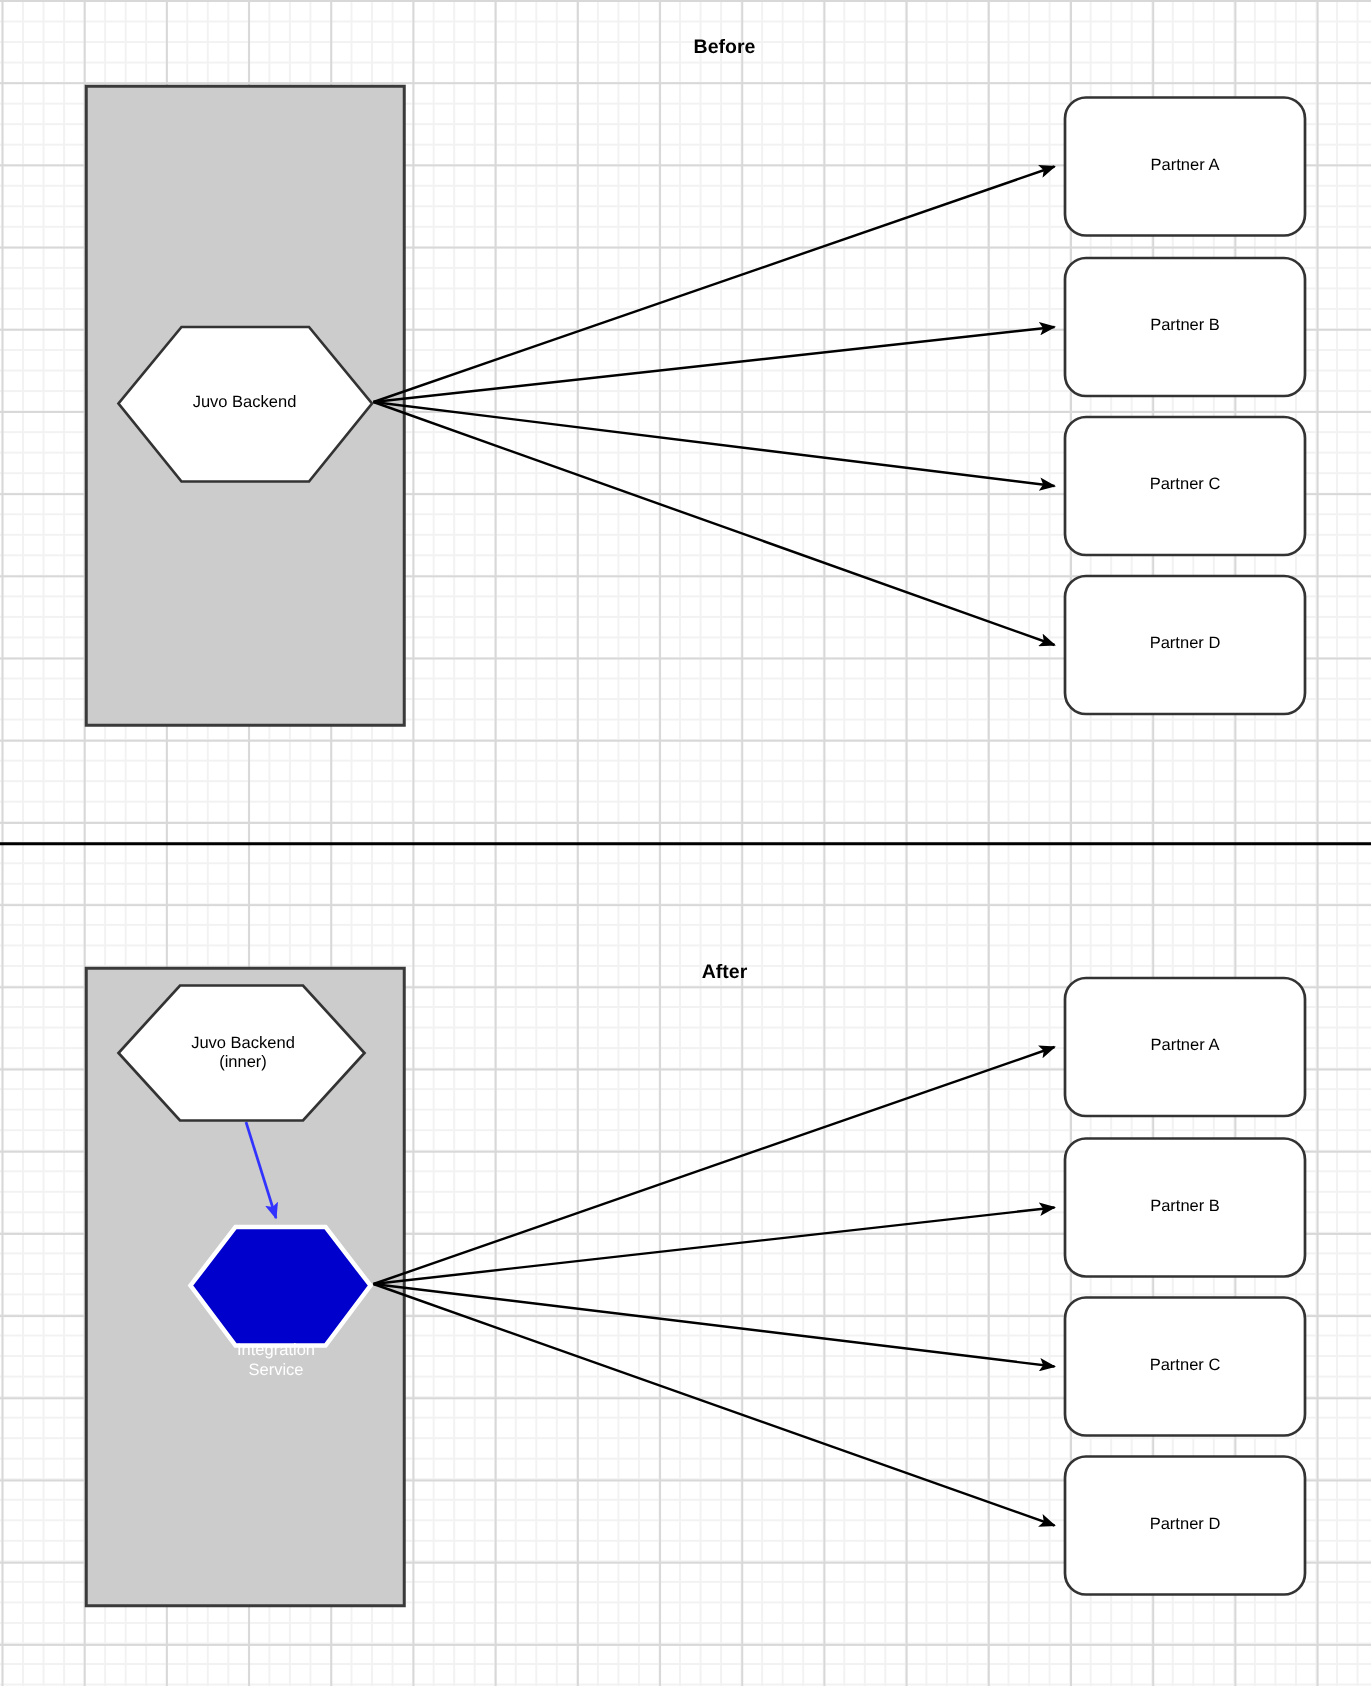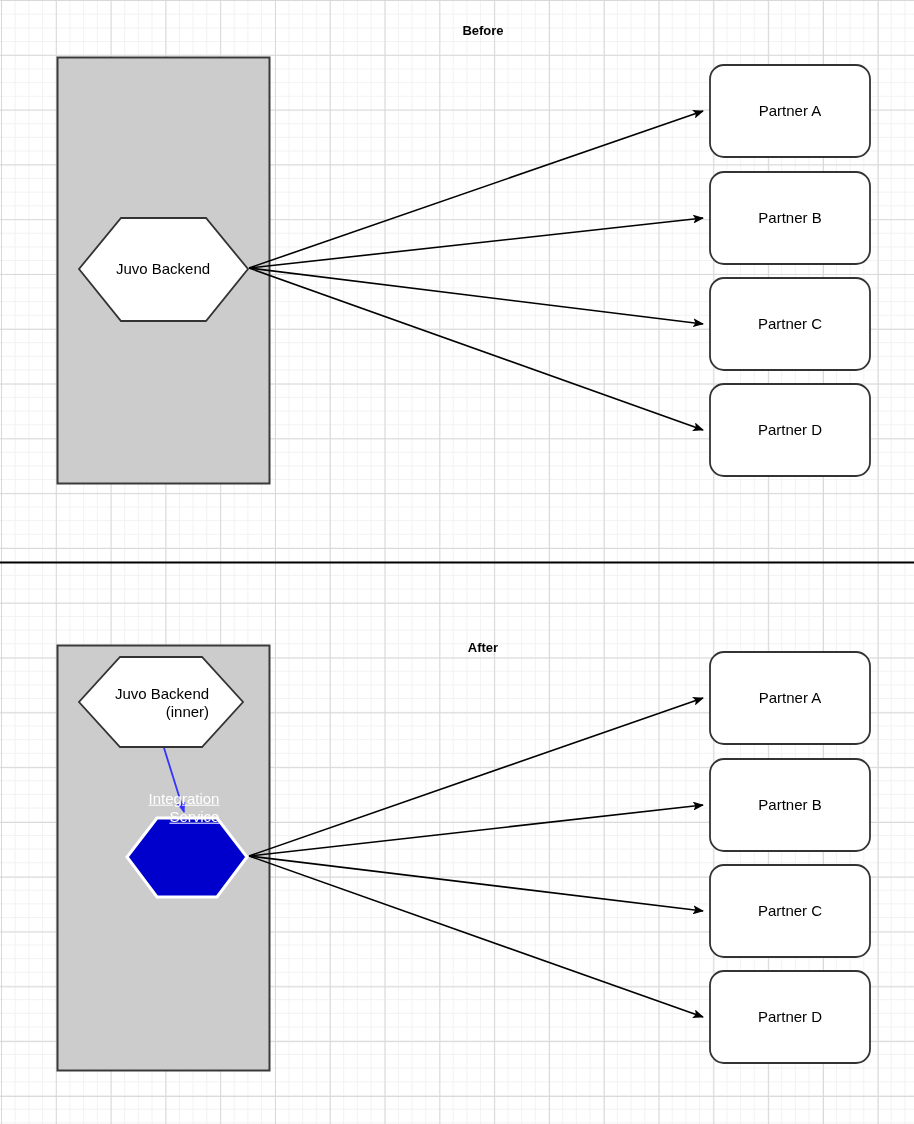--- a/index.html
+++ b/index.html
@@ -40,23 +40,23 @@
     position: absolute;
     font-size: 13px;
     font-weight: bold;
     color: #000000;
     text-align: center;
     white-space: nowrap;
     transform: translateX(-50%);
   }
   .shape-label {
     position: absolute;
-    font-size: 15px;
+    font-size: 11px;
     color: #000000;
-    text-align: right;
+    text-align: center;
     line-height: 1.22;
     white-space: pre-line;
     transform: translate(-50%, -50%);
     pointer-events: none;
   }
   .shape-label.inverted {
     color: #ffffff;
   }
 </style>
 </head>
@@ -124,21 +124,21 @@
   <div class="shape-label" style="left:790px; top:111px;">Partner A</div>
   <div class="shape-label" style="left:790px; top:218px;">Partner B</div>
   <div class="shape-label" style="left:790px; top:324px;">Partner C</div>
   <div class="shape-label" style="left:790px; top:430px;">Partner D</div>
 
   <div class="section-title" style="left:483px; top:640px;">After</div>
 
   <div class="shape-label" style="left:162px; top:703px;">Juvo Backend
 (inner)</div>
 
-  <div class="shape-label inverted" style="left:184px; top:808px;text-decoration:underline;">Integration
+  <div class="shape-label inverted" style="left:184px; top:908px;">Integration
 Service</div>
 
   <div class="shape-label" style="left:790px; top:698px;">Partner A</div>
   <div class="shape-label" style="left:790px; top:805px;">Partner B</div>
   <div class="shape-label" style="left:790px; top:911px;">Partner C</div>
   <div class="shape-label" style="left:790px; top:1017px;">Partner D</div>
 
 </div>
 
 </body></html>

